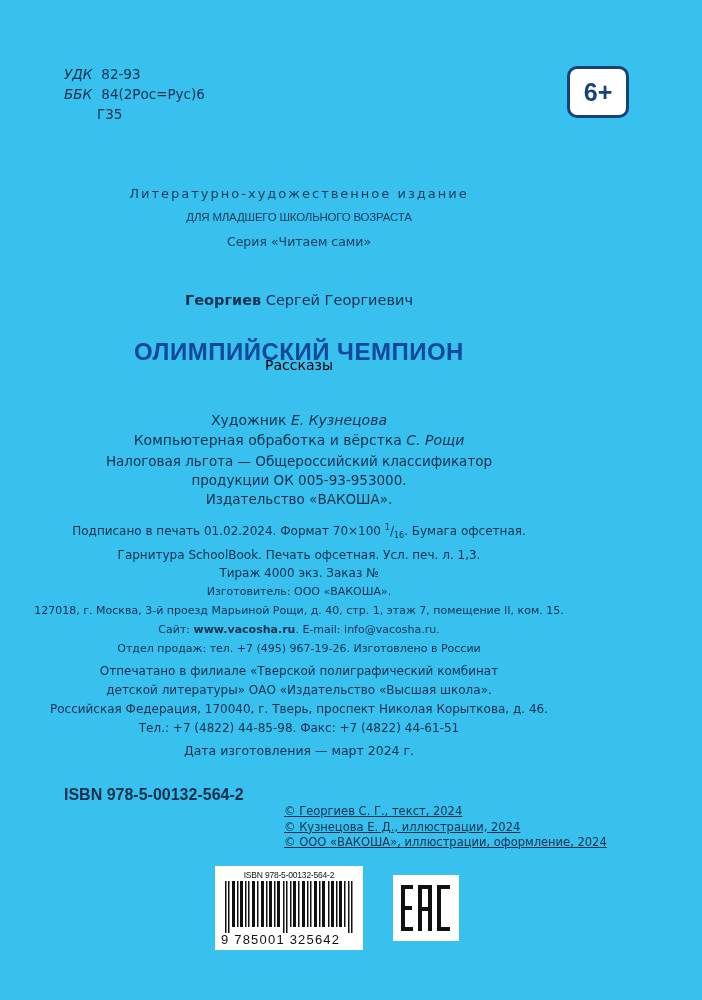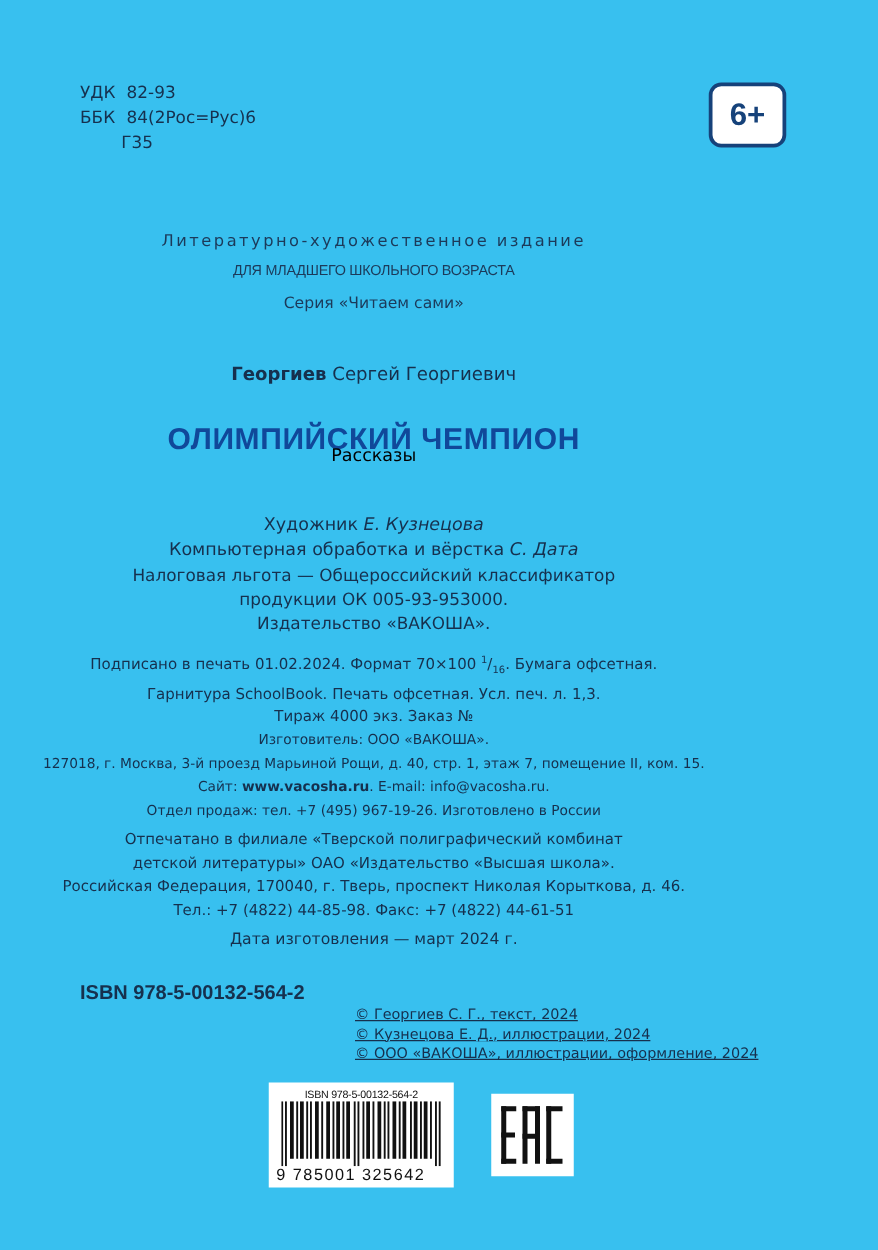--- a/index.html
+++ b/index.html
@@ -7,21 +7,21 @@
       width: 702px; height: 1000px;
       background: #38C0EF;
       position: relative;
       overflow: hidden;
       font-family: "DejaVu Sans", "Liberation Sans", sans-serif;
       color: #16304E;
     }
     .abs { position: absolute; }
     .codes { left: 64px; top: 64px; font-size: 13.5px; line-height: 20px; color: #16304E; }
     .codes .row { white-space: nowrap; }
-    .codes .k { display: inline-block; width: 33px; }
+    .codes .k { display: inline-block; width: 33px; font-style: italic; }
     .codes .indent { padding-left: 33px; }
 
     .age {
       left: 567px; top: 66px; width: 62px; height: 52px;
       background: #fff; border: 3px solid #16427A; border-radius: 10px;
       box-sizing: border-box;
       display: flex; align-items: center; justify-content: center;
       font-size: 25px; font-weight: bold; color: #16427A;
       font-family: "Liberation Sans", sans-serif;
     }
@@ -86,21 +86,21 @@
 <div class="abs center subtitle3">Серия «Читаем сами»</div>
 
 <div class="abs center author">
   <b>Георгиев</b><span> Сергей Георгиевич</span>
 </div>
 <div class="abs center title">ОЛИМПИЙСКИЙ ЧЕМПИОН</div>
 <div class="abs center genre">Рассказы</div>
 
 <div class="abs center block b1">
   <span class="l"><span>Художник </span><span class="it">Е. Кузнецова</span></span>
-  <span class="l"><span>Компьютерная обработка и вёрстка </span><span class="it">С. Дата</span></span>
+  <span class="l"><span>Компьютерная обработка и вёрстка </span><span class="it">С. Рощи</span></span>
 </div>
 
 <div class="abs center block b2">
   <span class="l">Налоговая льгота — Общероссийский классификатор</span>
   <span class="l">продукции ОК 005-93-953000.</span>
   <span class="l">Издательство «ВАКОША».</span>
 </div>
 
 <div class="abs center block b3">
   <span class="l"><span>Подписано в печать 01.02.2024. Формат 70×100 </span><sup>1</sup>/<sub>16</sub><span>. Бумага офсетная.</span></span>

